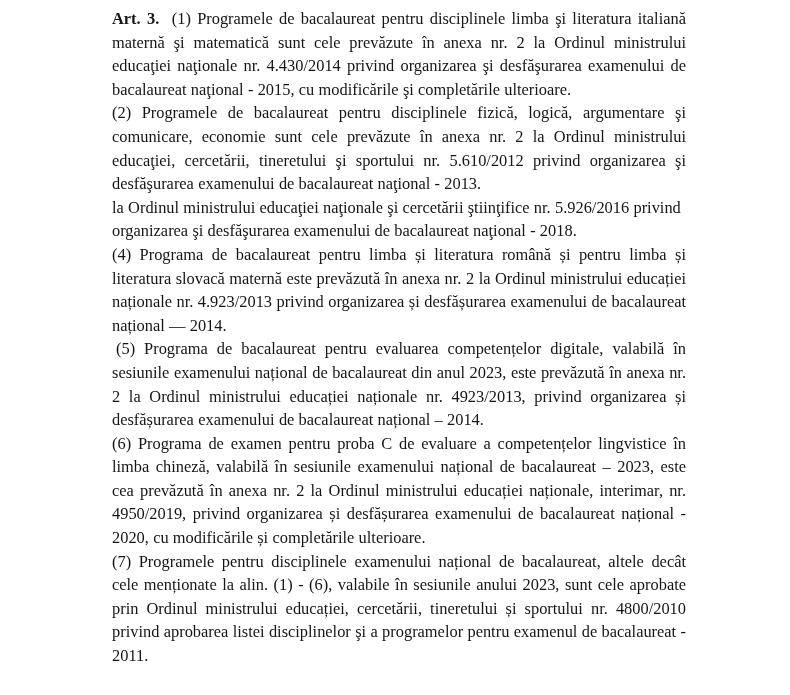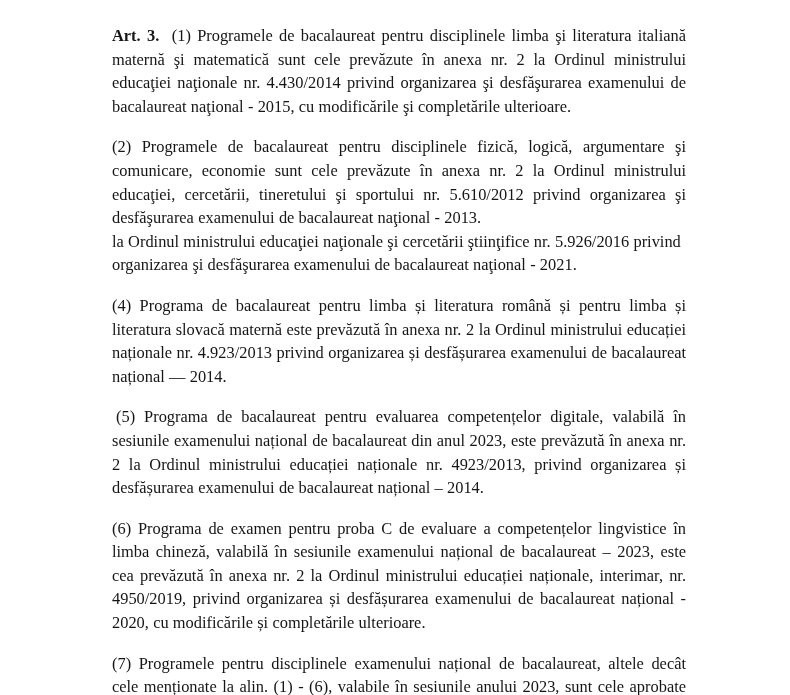--- a/index.html
+++ b/index.html
@@ -33,21 +33,20 @@
     font-size: 16.4px;
     line-height: 23.6px;
     text-align: justify;
     text-justify: inter-word;
     hyphens: none;
     word-spacing: 0.01em;
   }
   
   .para.justified {
     text-align: justify;
-    margin-top: 17px;
   }
   
   .para.leftalign {
     text-align: left;
   }
   .para.leftalign .ln {
     display: block;
   }
   .art-label {
     font-weight: bold;
@@ -63,21 +62,21 @@
 
 <div class="page" style="background: rgb(255, 255, 255);">
   <div class="text-column">
 
     <p class="para justified"><span class="art-label">Art. 3.</span>&nbsp; <span>(1)</span> <span>Programele de bacalaureat pentru disciplinele limba şi literatura italiană maternă şi matematică sunt cele prevăzute în anexa nr. 2 la Ordinul ministrului educaţiei naţionale nr. 4.430/2014 privind organizarea şi desfăşurarea examenului de bacalaureat naţional - 2015, cu modificările şi completările ulterioare.</span></p>
 
     <p class="para justified">(2) Programele de bacalaureat pentru disciplinele fizică, logică, argumentare şi comunicare, economie sunt cele prevăzute în anexa nr. 2 la Ordinul ministrului educaţiei, cercetării, tineretului şi sportului nr. 5.610/2012 privind organizarea şi desfăşurarea examenului de bacalaureat naţional - 2013.</p>
 
     <p class="para leftalign">
       <span class="ln">la Ordinul ministrului educaţiei naţionale şi cercetării ştiinţifice nr. 5.926/2016 privind</span>
-      <span class="ln">organizarea şi desfăşurarea examenului de bacalaureat naţional - 2021.</span>
+      <span class="ln">organizarea şi desfăşurarea examenului de bacalaureat naţional - 2018.</span>
     </p>
 
     <p class="para justified">(4) Programa de bacalaureat pentru limba și literatura română și pentru limba și literatura slovacă maternă este prevăzută în anexa nr. 2 la Ordinul ministrului educației naționale nr. 4.923/2013 privind organizarea și desfășurarea examenului de bacalaureat național — 2014.</p>
 
     <p class="para justified"><span class="lead-space"></span><span>(5) Programa de bacalaureat pentru evaluarea competențelor digitale, valabilă în sesiunile examenului național de bacalaureat din anul 2023, este prevăzută în anexa nr. 2 la Ordinul ministrului educației naționale nr. 4923/2013, privind organizarea și desfășurarea examenului de bacalaureat național – 2014.</span></p>
 
     <p class="para justified">(6) Programa de examen pentru proba C de evaluare a competențelor lingvistice în limba chineză, valabilă în sesiunile examenului național de bacalaureat – 2023, este cea prevăzută în anexa nr. 2 la Ordinul ministrului educației naționale, interimar, nr. 4950/2019, privind organizarea și desfășurarea examenului de bacalaureat național - 2020, cu modificările și completările ulterioare.</p>
 
     <p class="para justified">(7) Programele pentru disciplinele examenului național de bacalaureat, altele decât cele menționate la alin. (1) - (6), valabile în sesiunile anului 2023, sunt cele aprobate prin Ordinul ministrului educației, cercetării, tineretului și sportului nr. 4800/2010 privind aprobarea listei disciplinelor şi a programelor pentru examenul de bacalaureat - 2011.</p>
 

